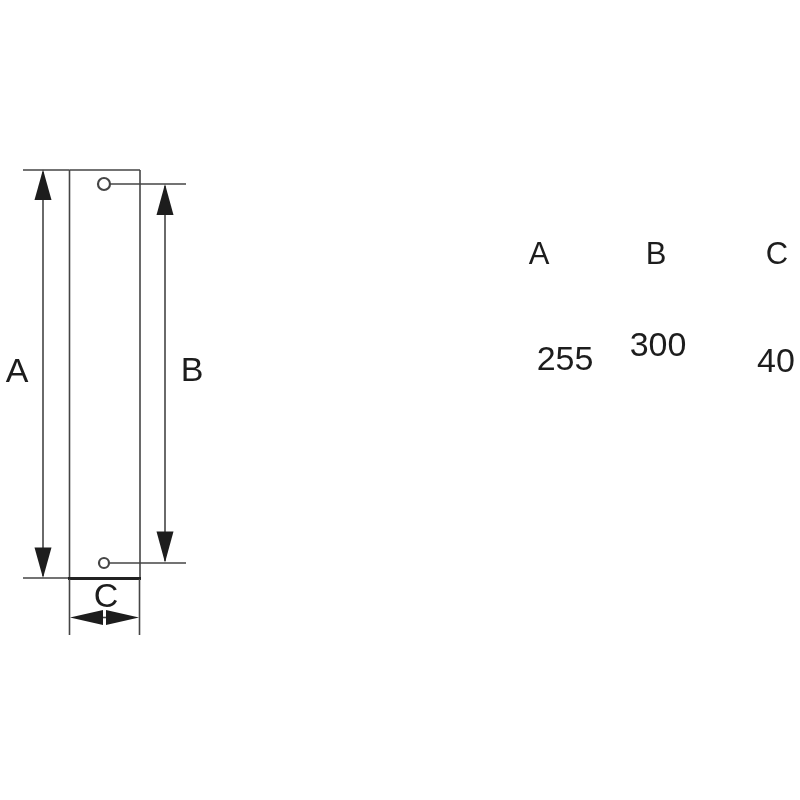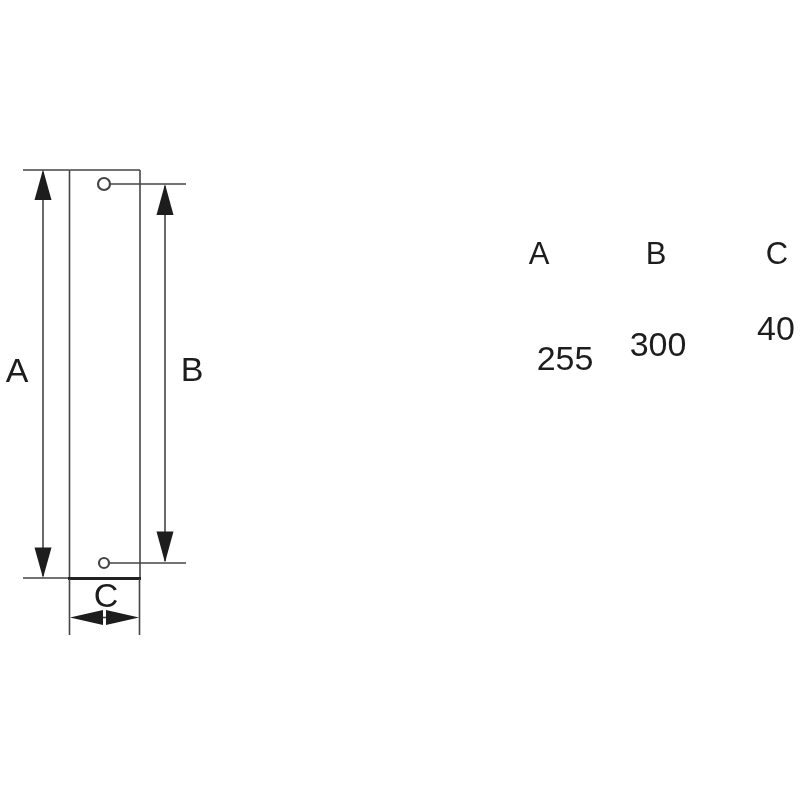--- a/index.html
+++ b/index.html
@@ -82,15 +82,15 @@
   <span class="lbl dim-lbl" style="left:192px; top:369px;">B</span>
   <span class="lbl dim-lbl" style="left:106px; top:595px;">C</span>
 
   <span class="lbl head-lbl" style="left:539px; top:253px;">A</span>
   <span class="lbl head-lbl" style="left:656px; top:253px;">B</span>
   <span class="lbl head-lbl" style="left:777px; top:253px;">C</span>
 
 
   <span class="lbl val-lbl" style="left:539px; top:358px;margin-left:26px;">255</span>
   <span class="lbl val-lbl" style="left:658px; top:344px;">300</span>
-  <span class="lbl val-lbl" style="left:776px; top:328px;">40</span>
+  <span class="lbl val-lbl" style="left:776px; top:360px;">40</span>
 
 </div>
 
 </body></html>

